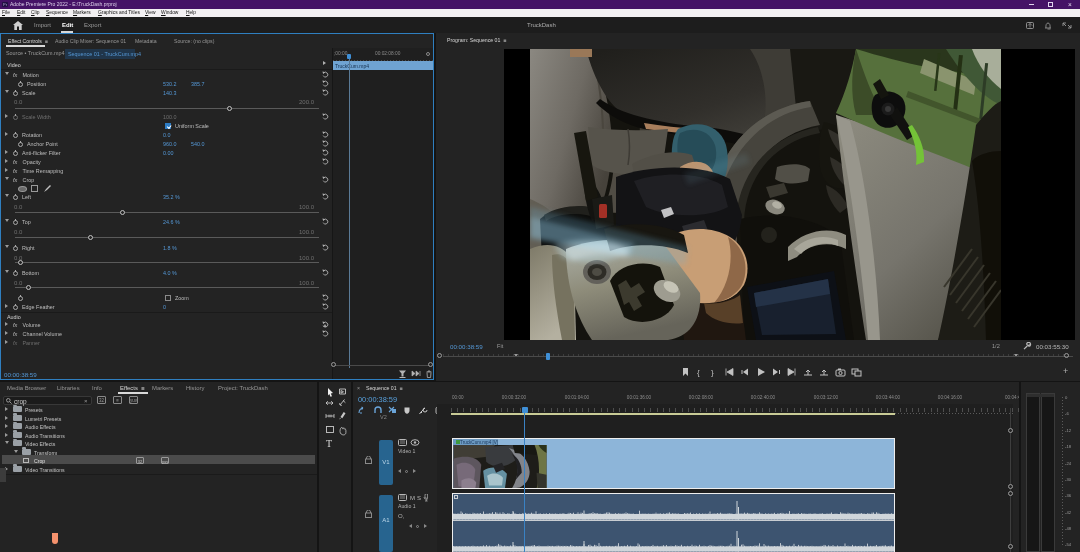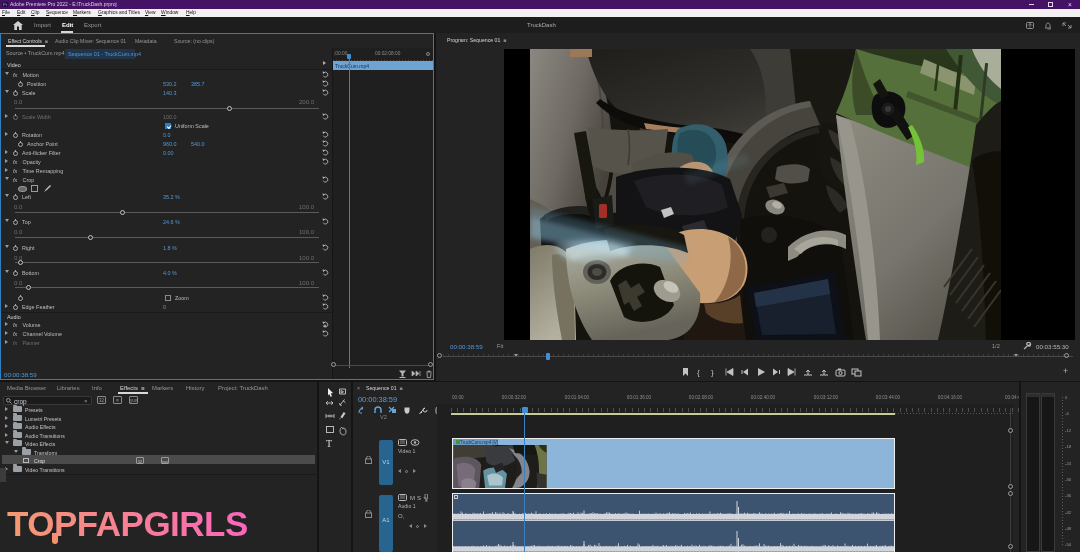--- a/index.html
+++ b/index.html
@@ -673,15 +673,14 @@
     <div class="dbl t" style="top:47.5px;">-12</div>
     <div class="dbl t" style="top:64px;">-18</div>
     <div class="dbl t" style="top:80.5px;">-24</div>
     <div class="dbl t" style="top:97px;">-30</div>
     <div class="dbl t" style="top:113px;">-36</div>
     <div class="dbl t" style="top:129.5px;">-42</div>
     <div class="dbl t" style="top:146px;">-48</div>
     <div class="dbl t" style="top:162px;">-54</div>
   </div>
 
-  <div id="wm" class="abs" style="left:7px;top:506px;width:250px;height:42px;font-size:35px;line-height:1;font-weight:bold;letter-spacing:-0.5px;background:linear-gradient(90deg,#f59a6e,#fa64c0);-webkit-background-clip:text;background-clip:text;color:transparent;">TOPFAPGIRLS</div>
   <div class="abs" style="left:52px;top:533px;width:6px;height:11px;border-radius:0 0 3px 3px;background:#f5926d;"></div>
 </div>
 
 </body></html>

